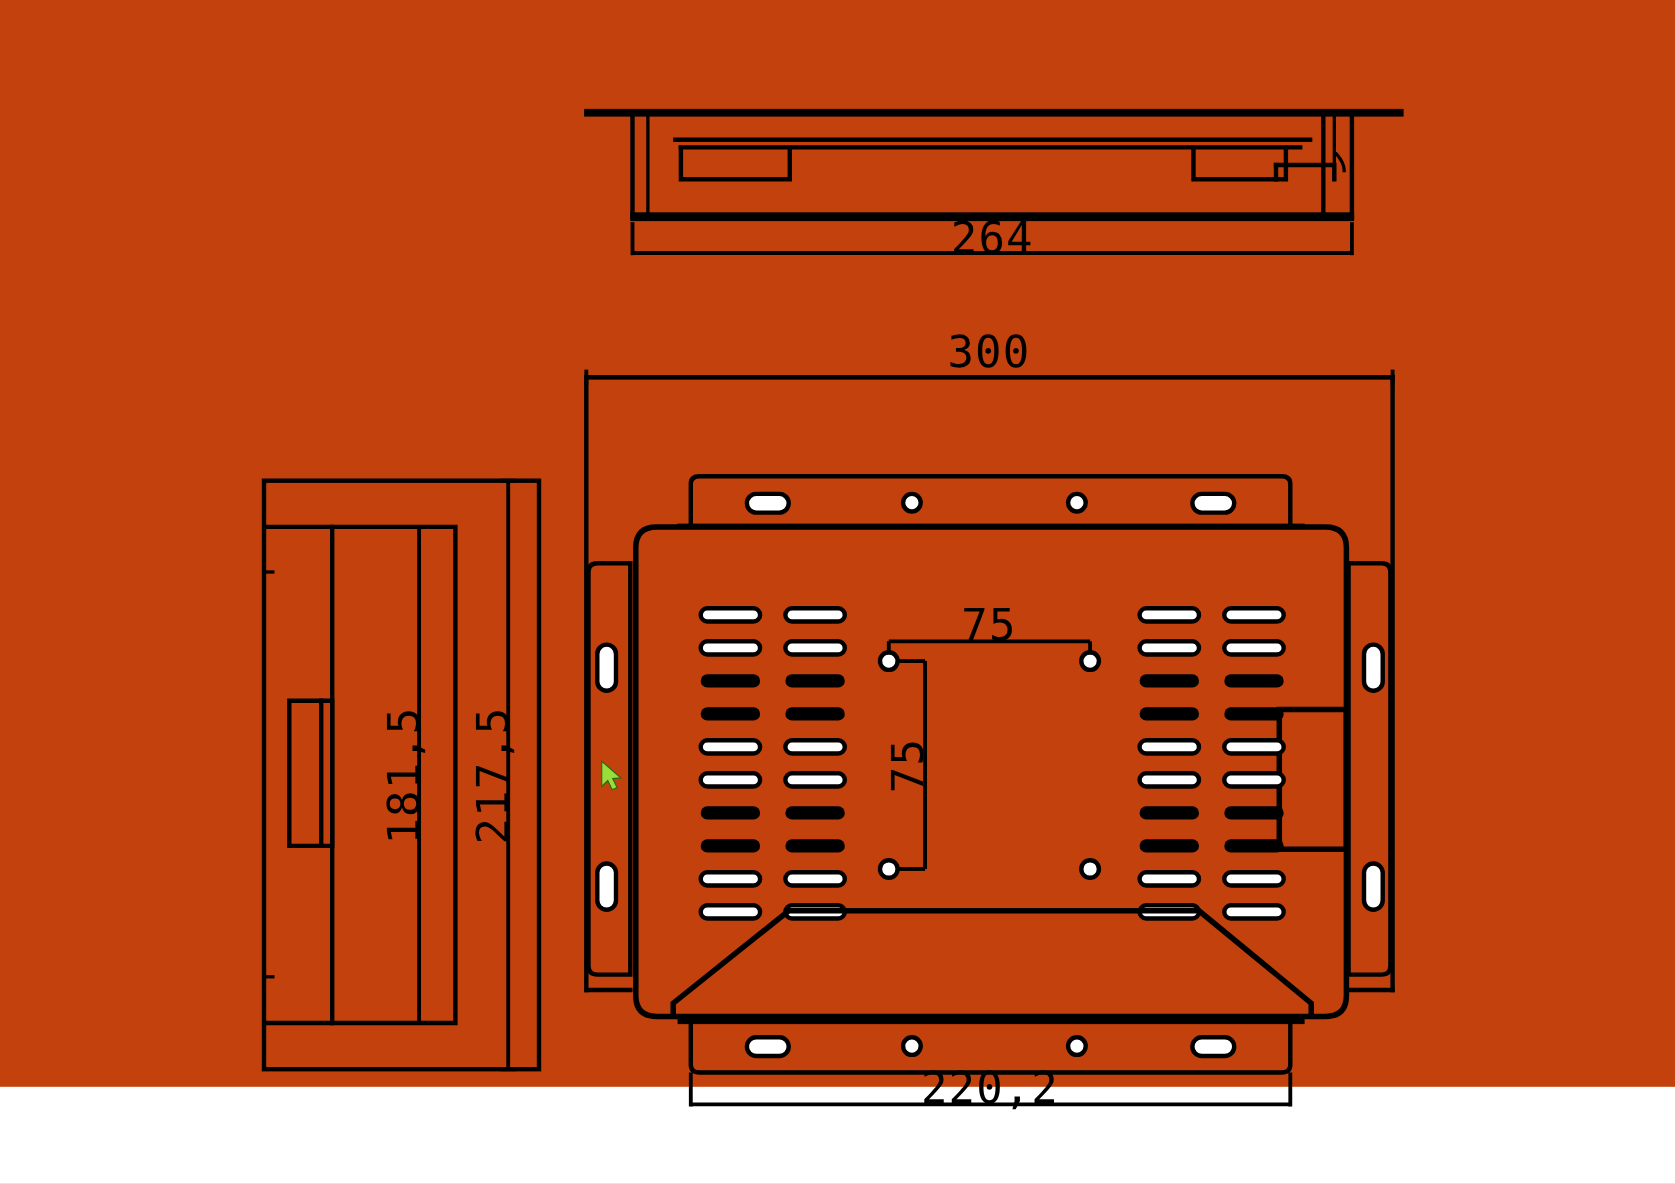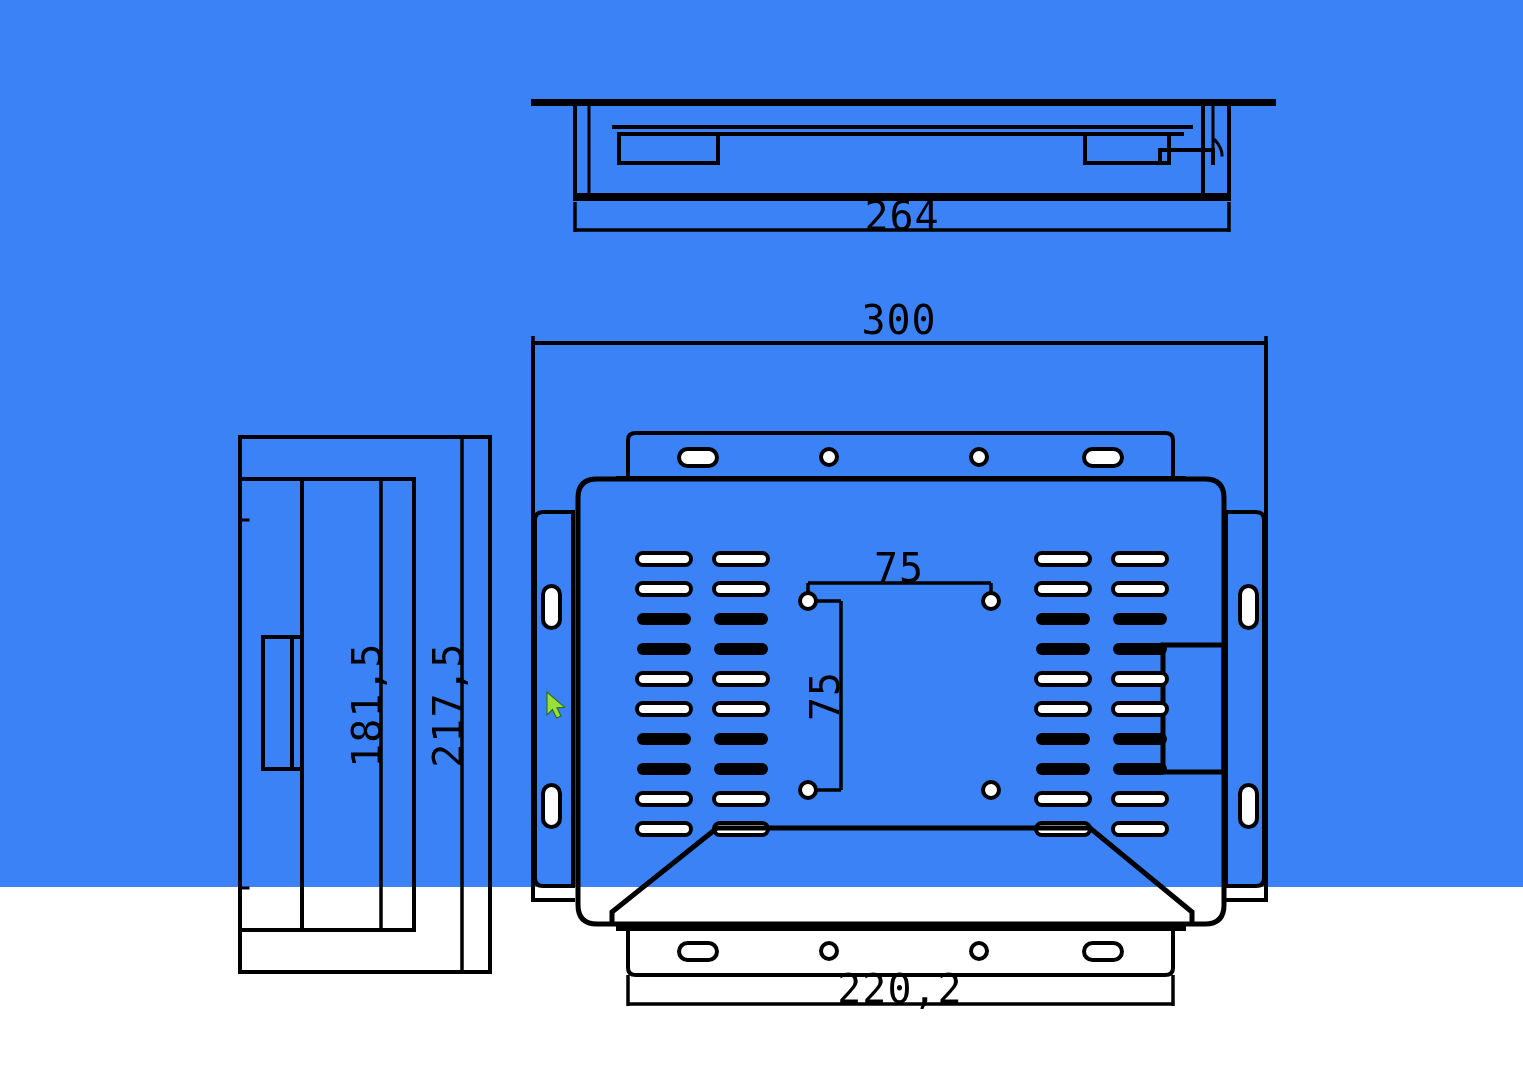--- a/index.html
+++ b/index.html
@@ -9,22 +9,22 @@
   }
   body {
     width: 1523px;
     height: 1076px;
     overflow: hidden;
     font-family: "DejaVu Sans Mono", monospace;
   }
   #drawing-root {
     position: relative;
     width: 1523px;
-    height: 887px;
-    background: #3b82f6;
+    height: 988px;
+    background: #c2410c;
   }
   svg#cad {
     display: block;
     width: 1523px;
     height: 1076px;
   }
   .ln {
     stroke: #000000;
     fill: none;
     stroke-linecap: square;

